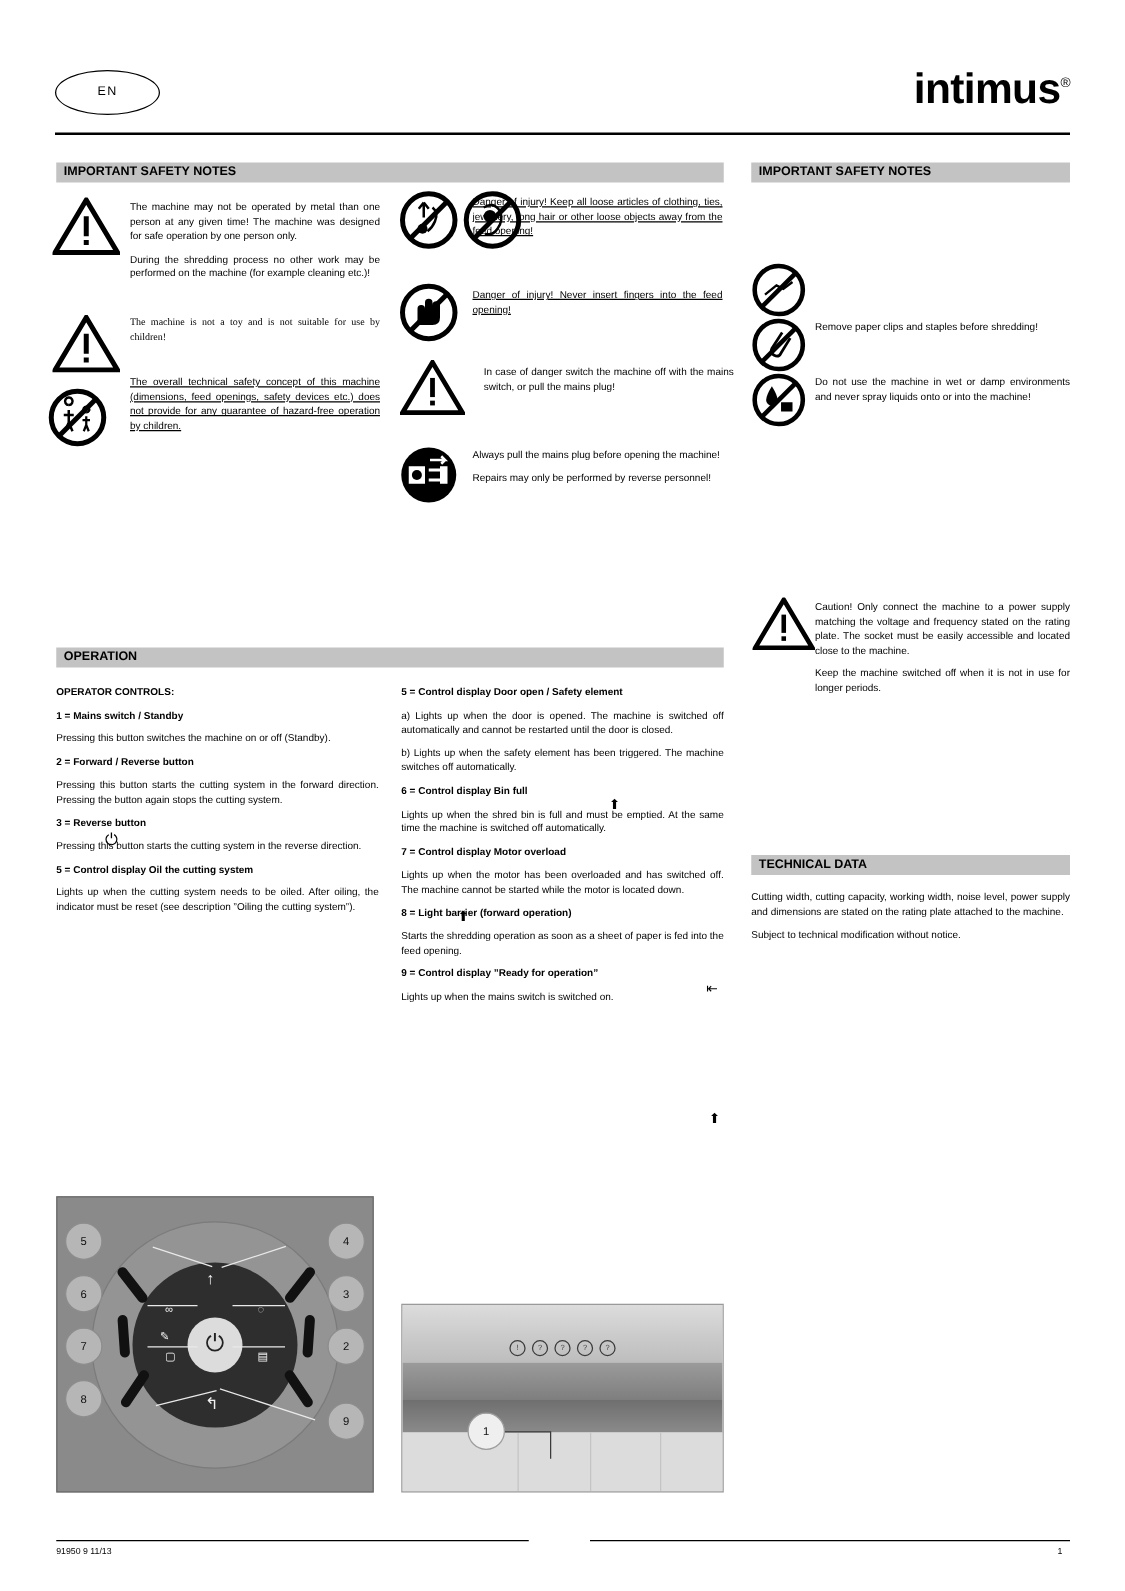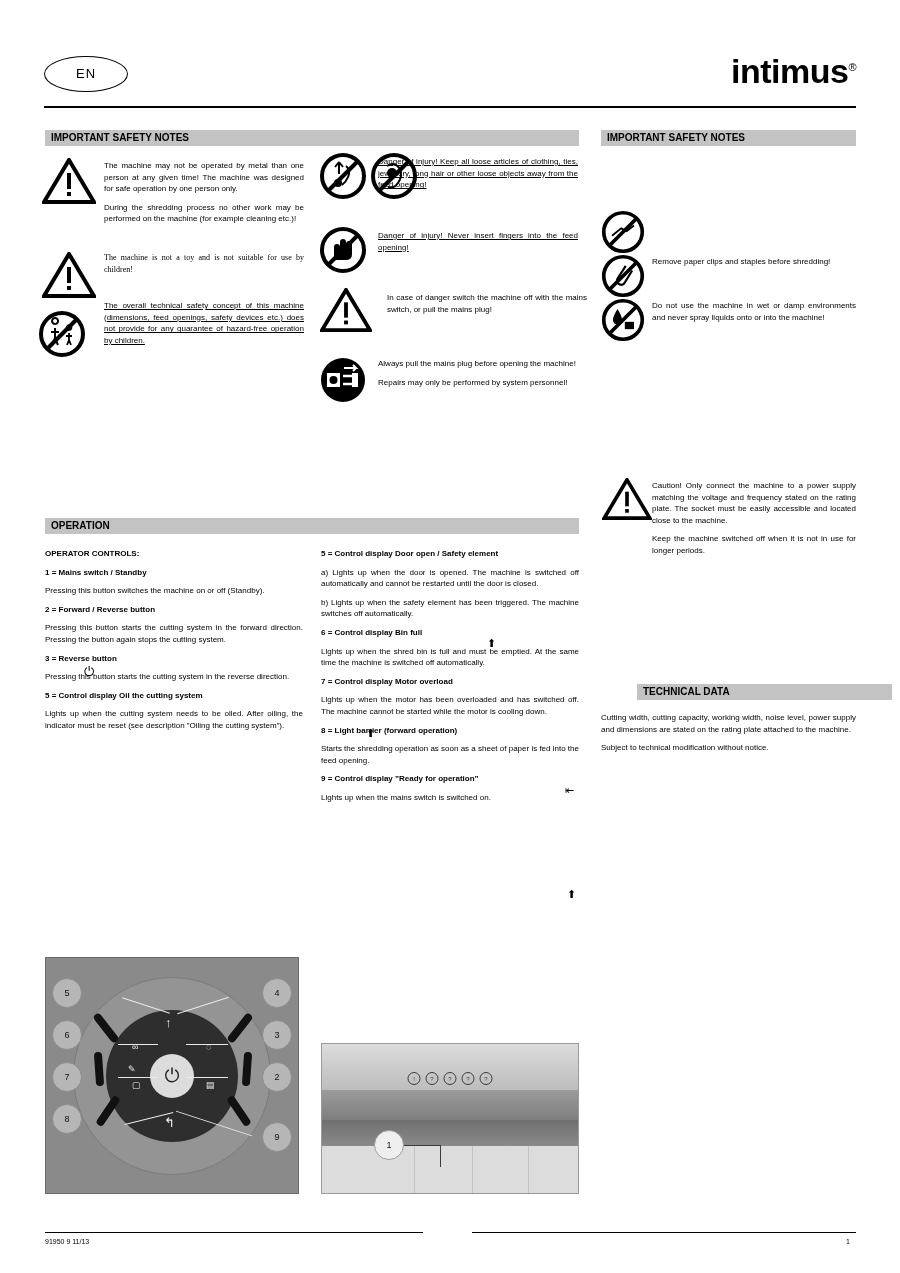--- a/index.html
+++ b/index.html
@@ -28,21 +28,21 @@
     width: 84px;
     height: 36px;
     border: 1px solid #000;
     border-radius: 50%;
     box-sizing: border-box;
   }
   .lang-badge span {
     display: block;
     text-align: center;
     line-height: 34px;
-    font-size: 13px;
+    font-size: 10px;
     letter-spacing: 1px;
   }
   .brand {
     position: absolute;
     right: 44px;
     top: 52px;
     font-size: 34px;
     font-weight: bold;
     letter-spacing: -0.5px;
     font-family: Liberation Sans, sans-serif;
@@ -294,21 +294,21 @@
 
   <div class="bar" style="left:45px; top:130px; width:534px;">
     <span>IMPORTANT SAFETY NOTES</span>
   </div>
   <div class="bar" style="left:601px; top:130px; width:255px;">
     <span>IMPORTANT SAFETY NOTES</span>
   </div>
   <div class="bar" style="left:45px; top:518px; width:534px;">
     <span>OPERATION</span>
   </div>
-  <div class="bar" style="left:601px; top:684px; width:255px;margin-left:36px;">
+  <div class="bar" style="left:601px; top:684px; width:255px;">
     <span>TECHNICAL DATA</span>
   </div>
 
   <div class="tri" style="left:42px; top:158px;">
     <svg width="54" height="46" viewBox="0 0 54 46">
       <polygon points="27,2 52,44 2,44" fill="#fff" stroke="#000" stroke-width="4"></polygon>
       <rect x="25" y="15" width="4" height="16" fill="#000"></rect>
       <rect x="25" y="34" width="4" height="4" fill="#000"></rect>
     </svg>
   </div>
@@ -424,21 +424,21 @@
     <p class="u">Danger of injury! Keep all loose articles of clothing, ties, jewellery, long hair or other loose objects away from the feed opening!</p>
   </div>
   <div class="col" style="left:378px; top:230px; width:200px;">
     <p class="u">Danger of injury! Never insert fingers into the feed opening!</p>
   </div>
   <div class="col" style="left:387px; top:292px; width:200px;">
     <p>In case of danger switch the machine off with the mains switch, or pull the mains plug!</p>
   </div>
   <div class="col" style="left:378px; top:358px; width:200px;">
     <p>Always pull the mains plug before opening the machine!</p>
-    <p>Repairs may only be performed by system personnel!</p>
+    <p>Repairs may only be performed by reverse personnel!</p>
   </div>
 
   <div class="col" style="left:45px; top:548px; width:258px;">
     <p class="b">OPERATOR CONTROLS:</p>
     <p class="b">1 = Mains switch / Standby</p>
     <p>Pressing this button switches the machine on or off (Standby).</p>
     <p class="b">2 = Forward / Reverse button</p>
     <p>Pressing this button starts the cutting system in the forward direction. Pressing the button again stops the cutting system.</p>
     <p class="b">3 = Reverse button</p>
     <p>Pressing this button starts the cutting system in the reverse direction.</p>
@@ -446,21 +446,21 @@
     <p>Lights up when the cutting system needs to be oiled. After oiling, the indicator must be reset (see description ”Oiling the cutting system”).</p>
   </div>
 
   <div class="col" style="left:321px; top:548px; width:258px;">
     <p class="b">5 = Control display Door open / Safety element</p>
     <p>a) Lights up when the door is opened. The machine is switched off automatically and cannot be restarted until the door is closed.</p>
     <p>b) Lights up when the safety element has been triggered. The machine switches off automatically.</p>
     <p class="b">6 = Control display Bin full</p>
     <p>Lights up when the shred bin is full and must be emptied. At the same time the machine is switched off automatically.</p>
     <p class="b">7 = Control display Motor overload</p>
-    <p>Lights up when the motor has been overloaded and has switched off. The machine cannot be started while the motor is cooling down.</p>
+    <p>Lights up when the motor has been overloaded and has switched off. The machine cannot be started while the motor is located down.</p>
     <p class="b">8 = Light barrier (forward operation)</p>
     <p>Starts the shredding operation as soon as a sheet of paper is fed into the feed opening.</p>
     <p class="b">9 = Control display ”Ready for operation”</p>
     <p>Lights up when the mains switch is switched on.</p>
   </div>
 
   <div style="position:absolute; left:487px; top:637px; font-size:11px;">⬆</div>
   <div style="position:absolute; left:366px; top:727px; font-size:11px;">⬆</div>
   <div style="position:absolute; left:565px; top:784px; font-size:11px;">⇤</div>
   <div style="position:absolute; left:567px; top:888px; font-size:11px;">⬆</div>

